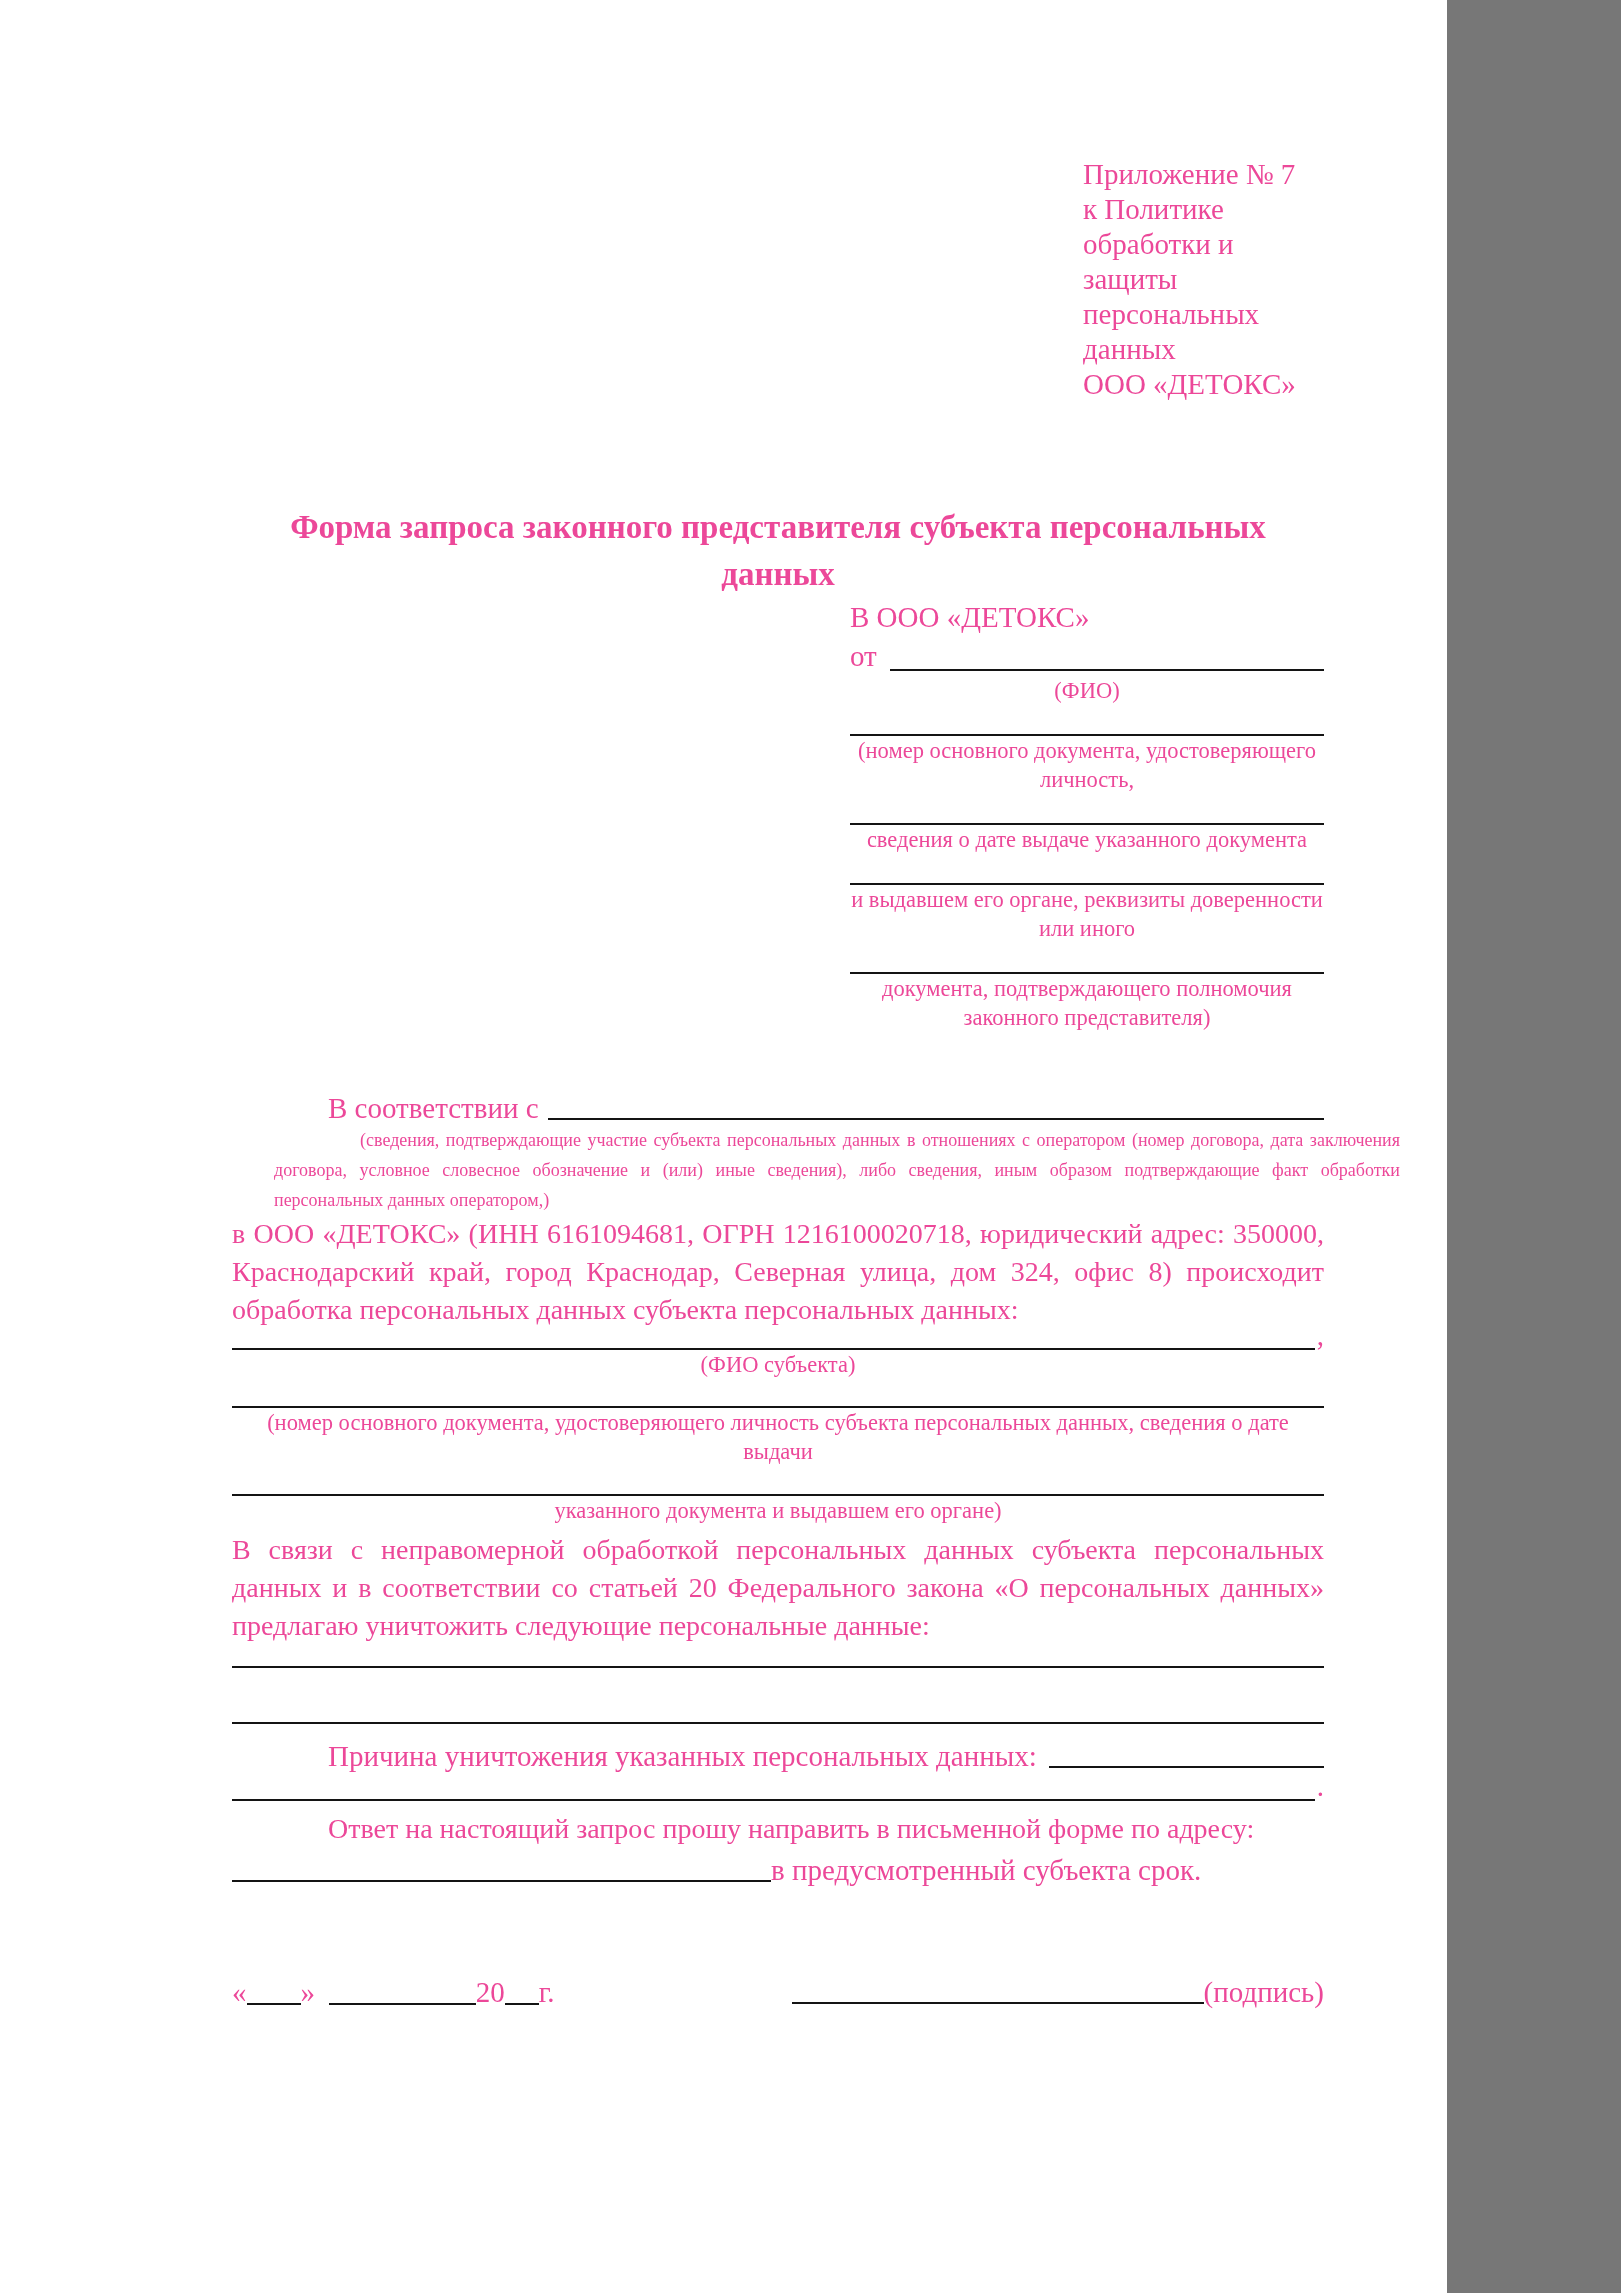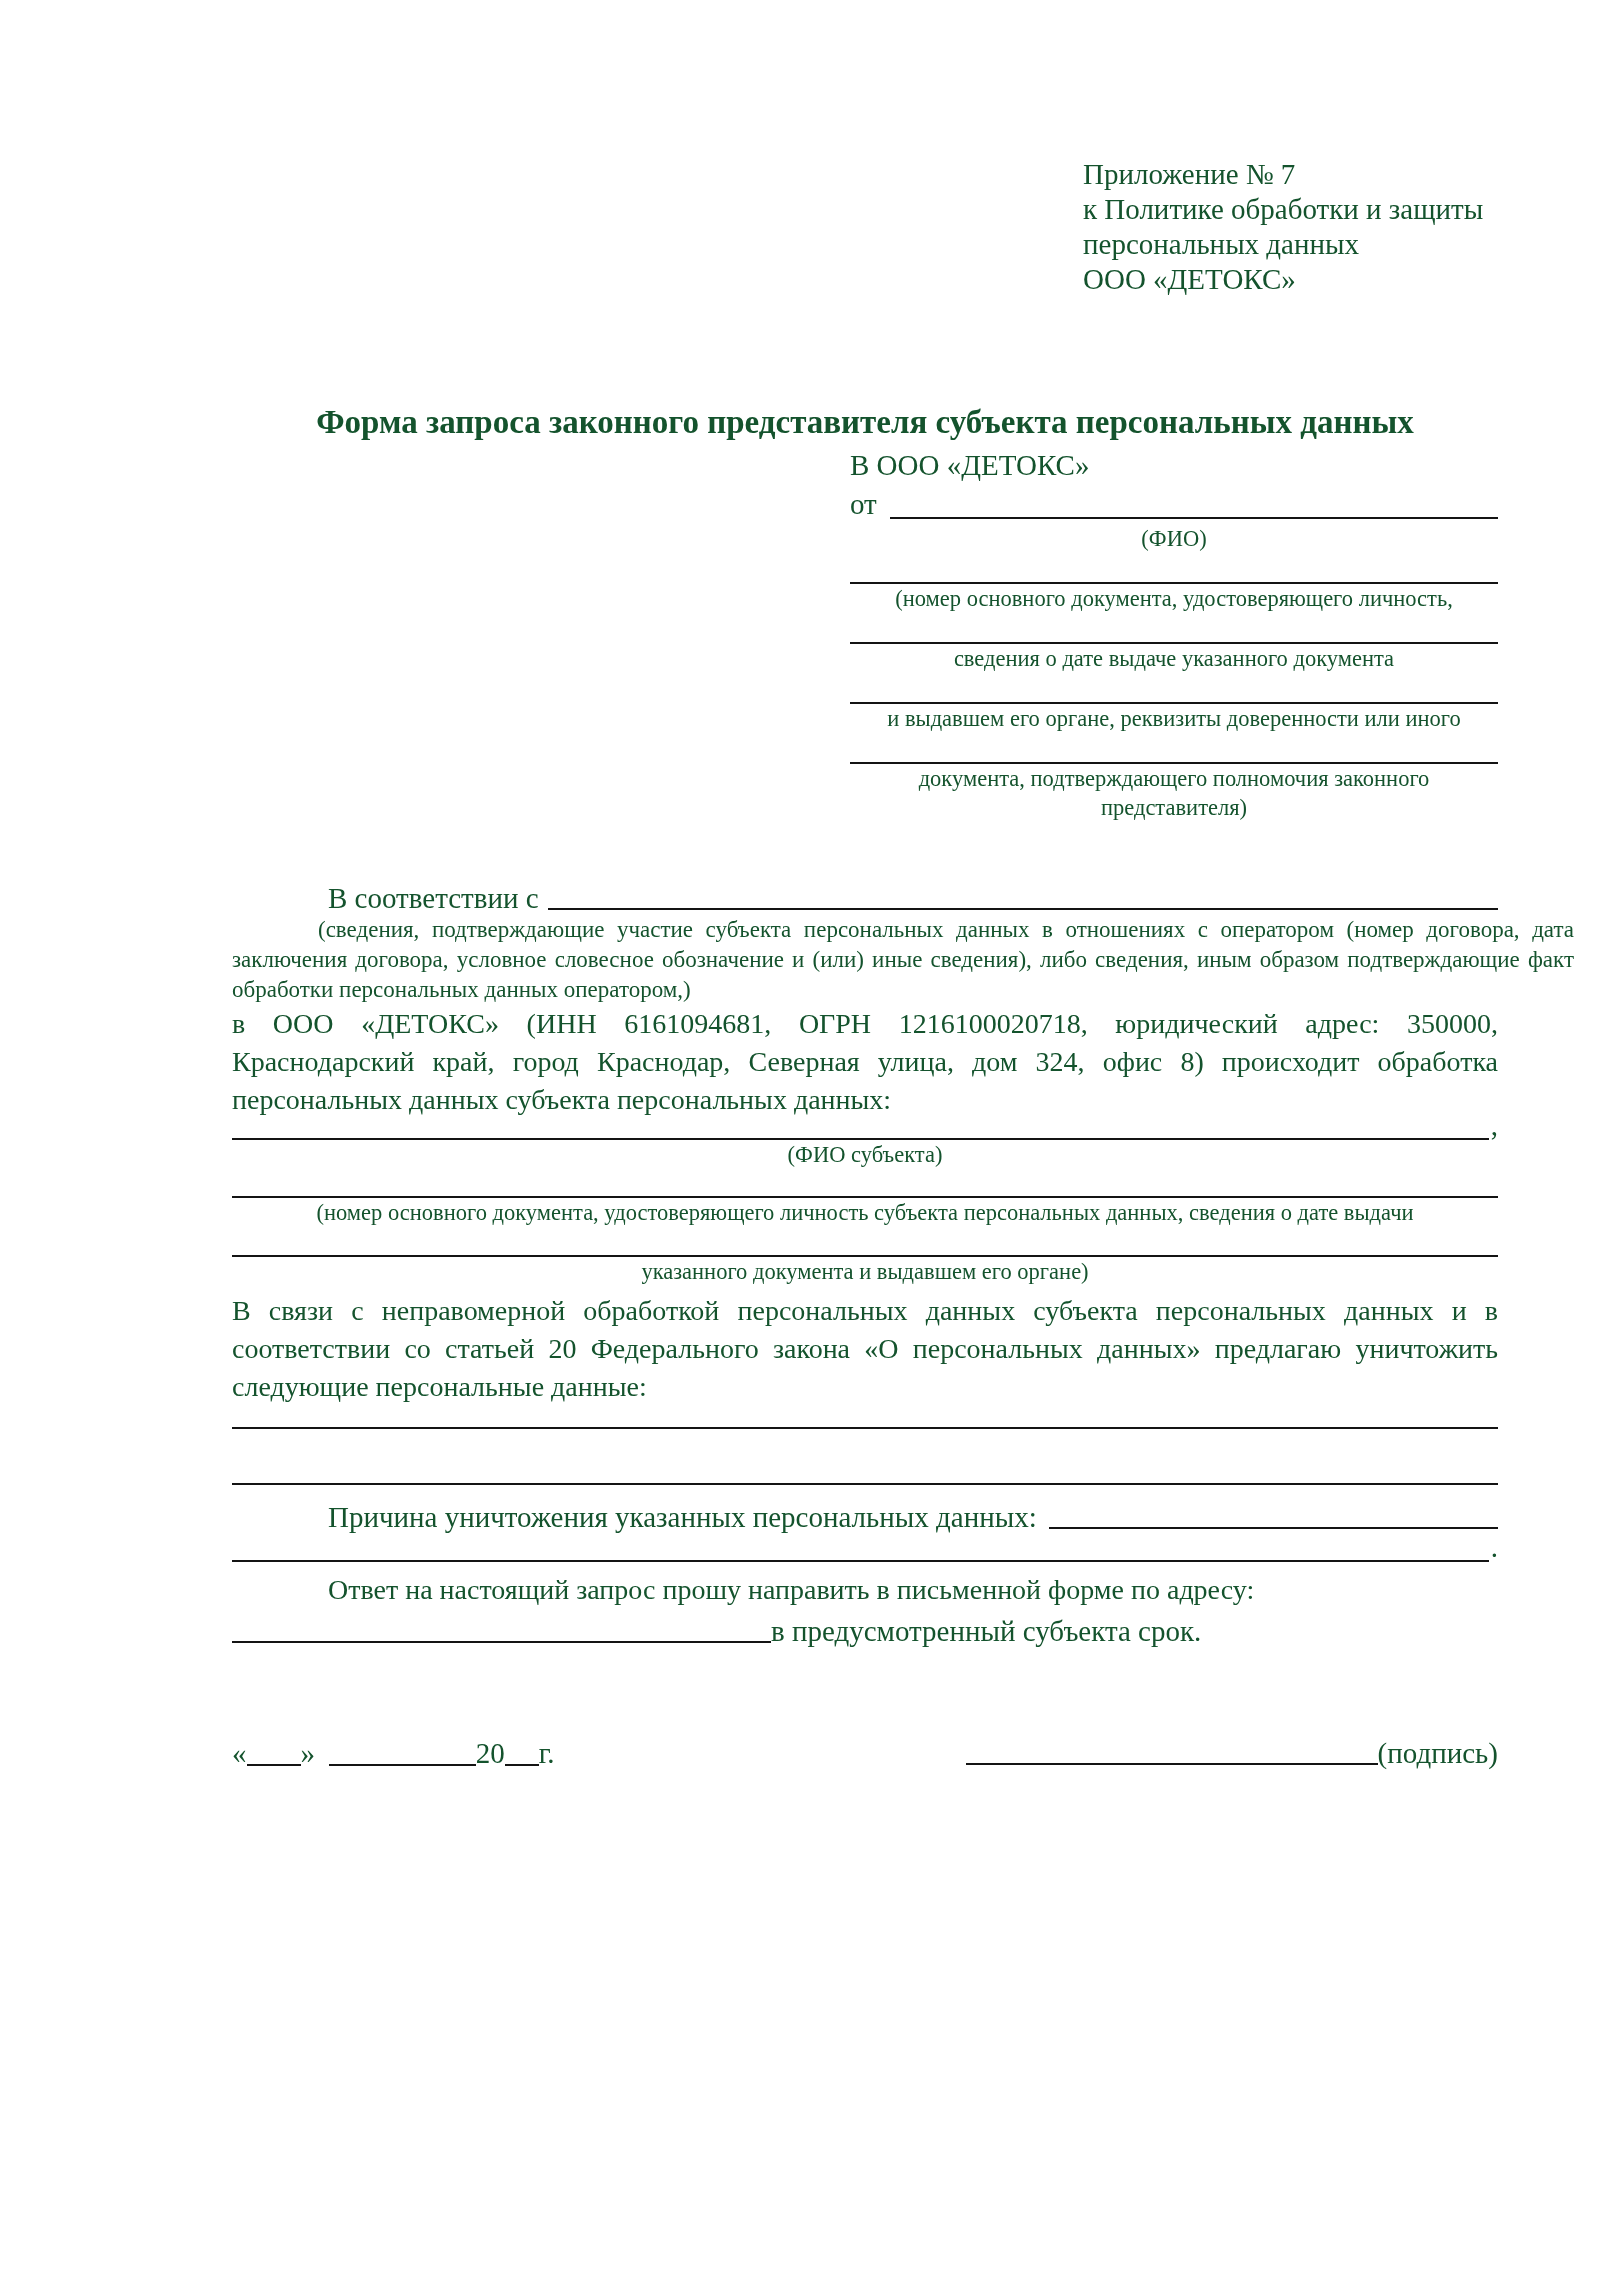--- a/index.html
+++ b/index.html
@@ -1,20 +1,20 @@
 <!DOCTYPE html>
 <html lang="ru"><head>
 <meta charset="utf-8">
 <style>
   html,body{margin:0;padding:0;background:#777;}
   .page{
     position:relative;
-    width:1621px;height:2294px;
+    width:1447px;height:2294px;
     background:#ffffff;
-    color:#14532d;
+    color:#ec4899;
     font-family:"Liberation Serif","DejaVu Serif",serif;
     box-sizing:border-box;
     padding:157px 123px 0 232px;
     overflow:hidden;
   }
   
   .hdr{margin-left:851px;font-size:29px;line-height:35px;}
   
   .title{
     margin-top:102px;
@@ -32,23 +32,24 @@
   .cap{
     font-size:22.5px;line-height:29px;
     text-align:center;
   }
   .addr .rule{border-bottom:2.9px solid #141414;height:0;margin-top:29px;}
   .p{font-size:28px;line-height:38px;text-align:justify;}
   .indent{text-indent:96px;}
   .accord{display:flex;align-items:flex-end;height:39px;margin-top:54px;font-size:29px;}
   .accord .lbl{flex:0 0 auto;padding-left:96px;padding-right:9.8px;white-space:nowrap;}
   .note{
-    font-size:23px;line-height:30px;
+    font-size:18px;line-height:30px;
     text-align:justify;text-indent:86px;
     margin-right:-76px;
+    margin-left:42px;
   }
   .fillrow{display:flex;align-items:flex-end;}
   .fillrow .fline{flex:1 1 auto;}
   .fillrow .suffix{flex:0 0 auto;font-size:29px;line-height:29px;padding-left:2px;}
   .reason-row{display:flex;align-items:flex-end;height:39px;margin-top:9.8px;font-size:29px;}
   .reason-row .lbl{flex:0 0 auto;padding-left:96px;padding-right:11.8px;white-space:nowrap;}
   .resp-row{display:flex;align-items:flex-end;height:39px;font-size:29px;}
   .resp-row .fline{flex:0 0 539px;margin-bottom:4.9px;}
   .resp-row .txt{flex:0 0 auto;white-space:nowrap;}
   

